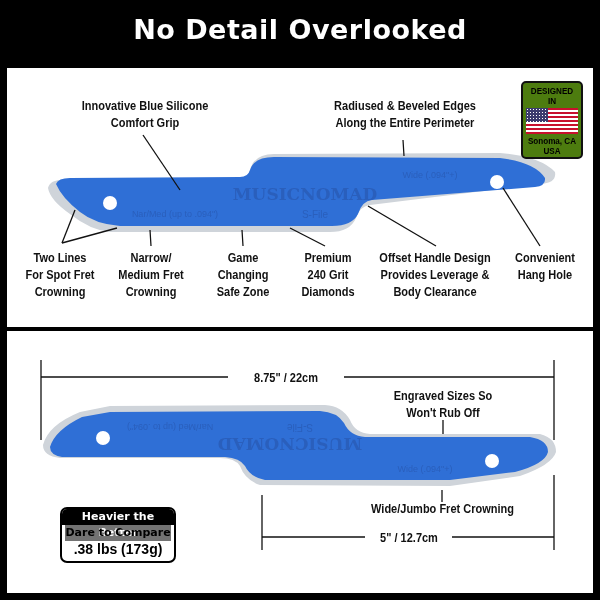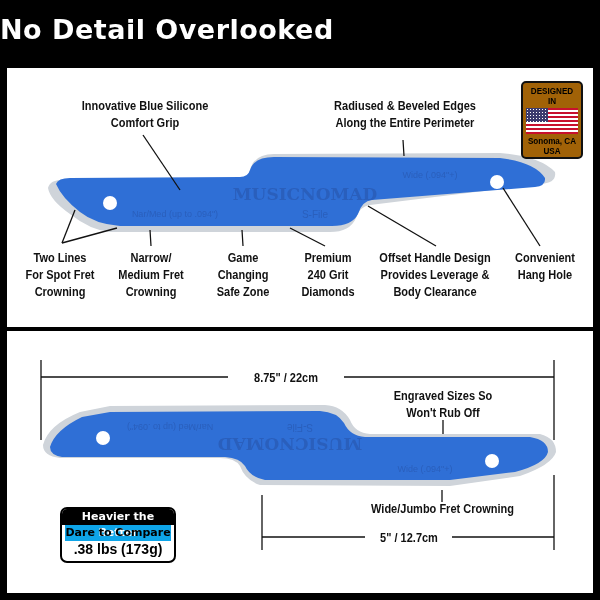--- a/index.html
+++ b/index.html
@@ -1,30 +1,30 @@
 <!DOCTYPE html>
 <html><head>
 <meta charset="utf-8">
 <style>
   html,body{margin:0;padding:0;}
   body{width:600px;height:600px;background:#000;position:relative;overflow:hidden;font-family:"Liberation Sans",sans-serif;}
-  .title{position:absolute;left:0;top:14px;width:600px;color:#fff;font-family:"DejaVu Sans",sans-serif;font-weight:bold;font-size:27px;letter-spacing:0.5px;}
+  .title{position:absolute;left:0;top:14px;width:600px;text-align:center;color:#fff;font-family:"DejaVu Sans",sans-serif;font-weight:bold;font-size:27px;letter-spacing:0.5px;}
   .panel{position:absolute;background:#fff;left:7px;width:586px;}
   #panel-top{top:68px;height:259px;}
   #panel-bottom{top:331px;height:262px;}
   .lbl{position:absolute;color:#111;font-weight:bold;font-size:12.5px;line-height:17px;text-align:center;transform:scaleX(0.88);transform-origin:center top;white-space:nowrap;}
   svg{position:absolute;left:0;top:0;}
-  .badge-usa{position:absolute;left:521px;top:81px;width:58px;height:74px;border:2px solid #111;border-radius:5px;background:#a16207;text-align:center;}
+  .badge-usa{position:absolute;left:521px;top:81px;width:58px;height:74px;border:2px solid #111;border-radius:5px;background:#4d7c0f;text-align:center;}
   .badge-usa .t{font-weight:bold;font-size:9px;margin-top:3px;transform:scaleX(0.9);}
   .badge-usa .b{font-weight:bold;font-size:9px;line-height:10px;transform:scaleX(0.9);}
   .flag{width:52px;height:26px;margin:2px auto 2px;position:relative;background:repeating-linear-gradient(#c8102e 0 2px,#fff 2px 4px);}
   .flag .canton{position:absolute;left:0;top:0;width:22px;height:14px;background:#3c3b6e;background-image:radial-gradient(#fff 0.6px,transparent 0.8px);background-size:3px 3px;}
   .weight-badge{position:absolute;left:60px;top:507px;width:112px;height:52px;border:2px solid #000;border-radius:7px;overflow:hidden;background:#fff;}
   .weight-badge .h{background:#000;color:#fff;font-weight:bold;font-size:11px;text-align:center;height:16px;line-height:16px;font-family:"DejaVu Sans",sans-serif;}
-  .weight-badge .y{background:#0ea5e9;color:#000;font-weight:bold;font-size:11px;text-align:center;height:16px;line-height:16px;margin:0 3px;font-family:"DejaVu Sans",sans-serif;}
+  .weight-badge .y{background:#737373;color:#000;font-weight:bold;font-size:11px;text-align:center;height:16px;line-height:16px;margin:0 3px;font-family:"DejaVu Sans",sans-serif;}
   .weight-badge .w{color:#000;font-size:14px;text-align:center;height:16px;line-height:16px;font-weight:bold;}
 </style>
 </head>
 <body>
 
 <div class="title">No Detail Overlooked</div>
 
 <div class="panel" id="panel-top"></div>
 
 <svg width="600" height="600">

